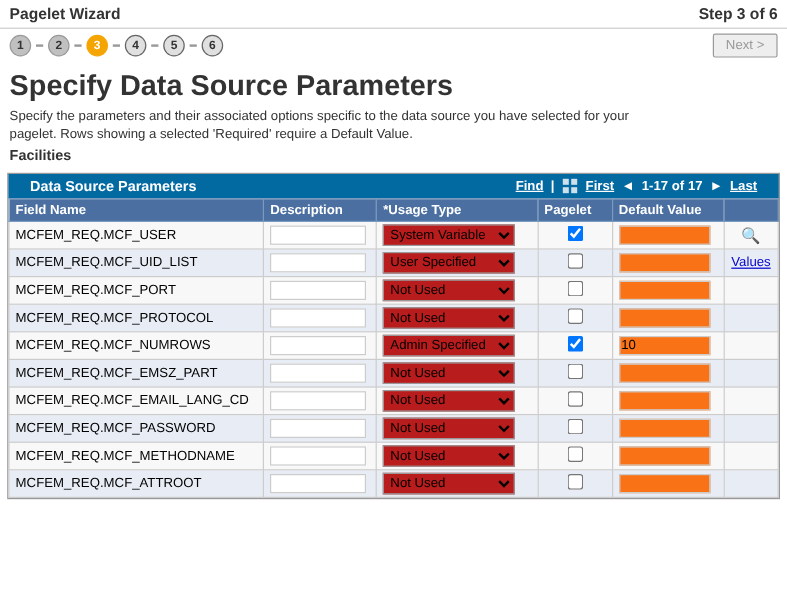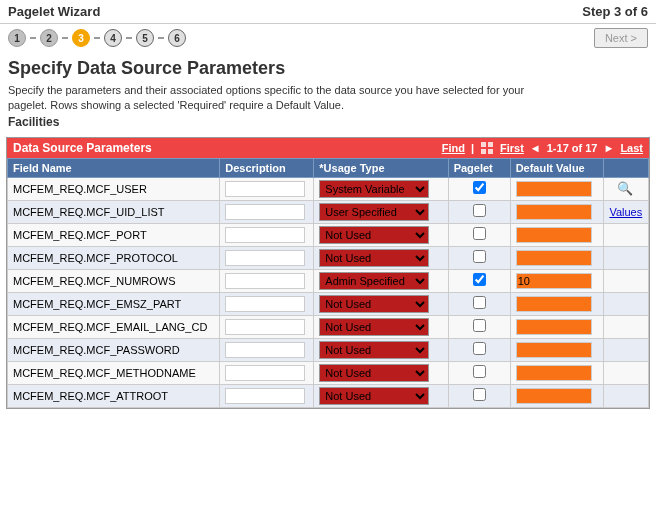--- a/index.html
+++ b/index.html
@@ -80,21 +80,21 @@
       color: #333;
     }
     .nav-btn:disabled {
       color: #999;
       cursor: default;
       background: #eee;
     }
 
     
     .page-title {
-      font-size: 18px;
+      font-size: 24px;
       font-weight: bold;
       color: #333;
       padding: 4px 8px 2px 8px;
     }
 
     
     .page-desc {
       padding: 2px 8px 2px 8px;
       font-size: 11px;
       color: #333;
@@ -106,26 +106,26 @@
     }
 
     
     .ds-container {
       margin: 4px 6px;
       border: 1px solid #999;
     }
 
     
     .ds-header-bar {
-      background: #ef4444;
+      background: #0369a1;
       color: #fff;
       display: flex;
       align-items: center;
       justify-content: space-between;
-      padding: 3px 6px;
+      padding: 3px 18px;
       font-weight: bold;
       font-size: 12px;
     }
     .ds-header-bar-left {
       color: #fff;
     }
     .ds-header-bar-right {
       display: flex;
       align-items: center;
       gap: 6px;

